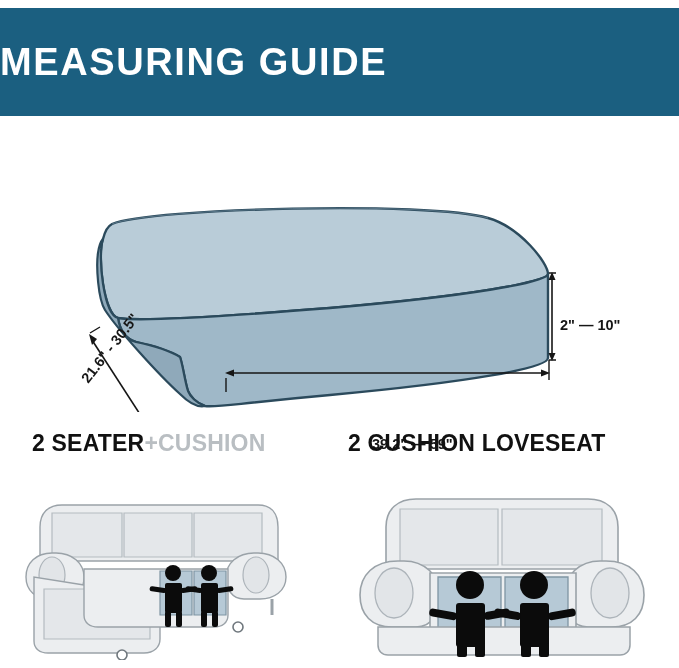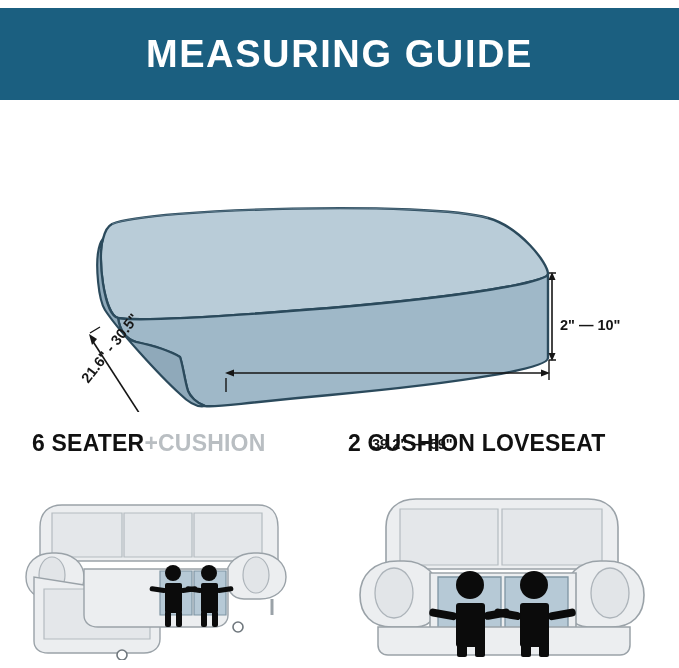--- a/index.html
+++ b/index.html
@@ -20,25 +20,25 @@
     height: 668px;
     background: #ffffff;
   }
 
   
   .header-band {
     position: absolute;
     left: 0;
     top: 8px;
     width: 679px;
-    height: 92px;
+    height: 108px;
     background: #1b5f80;
     display: flex;
     align-items: center;
-    justify-content: center;
+    justify-content: flex-start;
   }
   .header-title {
     color: #ffffff;
     font-size: 38px;
     font-weight: bold;
     letter-spacing: 1.6px;
     font-family: "Liberation Sans", sans-serif;
     text-align: center;
     line-height: 1;
   }
@@ -143,21 +143,21 @@
 
     <div class="dim-label dim-width">39.2" — 59"</div>
     <div class="dim-label dim-height">2" — 10"</div>
     <div class="dim-label dim-depth">21.6" - 30.5"</div>
   </div>
 
   <div class="bottom">
 
     <div class="panel panel-left">
       <div class="panel-title">
-        <span>6 SEATER</span><span class="muted-plus">+</span><span class="muted">CUSHION</span>
+        <span>2 SEATER</span><span class="muted-plus">+</span><span class="muted">CUSHION</span>
       </div>
       <div class="sofa-holder">
         <svg width="310" height="195" viewBox="0 0 310 195">
 
           <path d="M18 62 C 18 48, 26 40, 40 40 L 236 40 C 250 40, 256 49, 256 62 L 256 96 L 18 96 Z" fill="#eceef0" stroke="#9aa2a8" stroke-width="1.4"></path>
 
           <path d="M30 48 L 100 48 L 100 92 L 30 92 Z" fill="#e4e7ea" stroke="#b4bbc0" stroke-width="1.2"></path>
           <path d="M102 48 L 170 48 L 170 92 L 102 92 Z" fill="#e4e7ea" stroke="#b4bbc0" stroke-width="1.2"></path>
           <path d="M172 48 L 240 48 L 240 92 L 172 92 Z" fill="#e4e7ea" stroke="#b4bbc0" stroke-width="1.2"></path>
 

